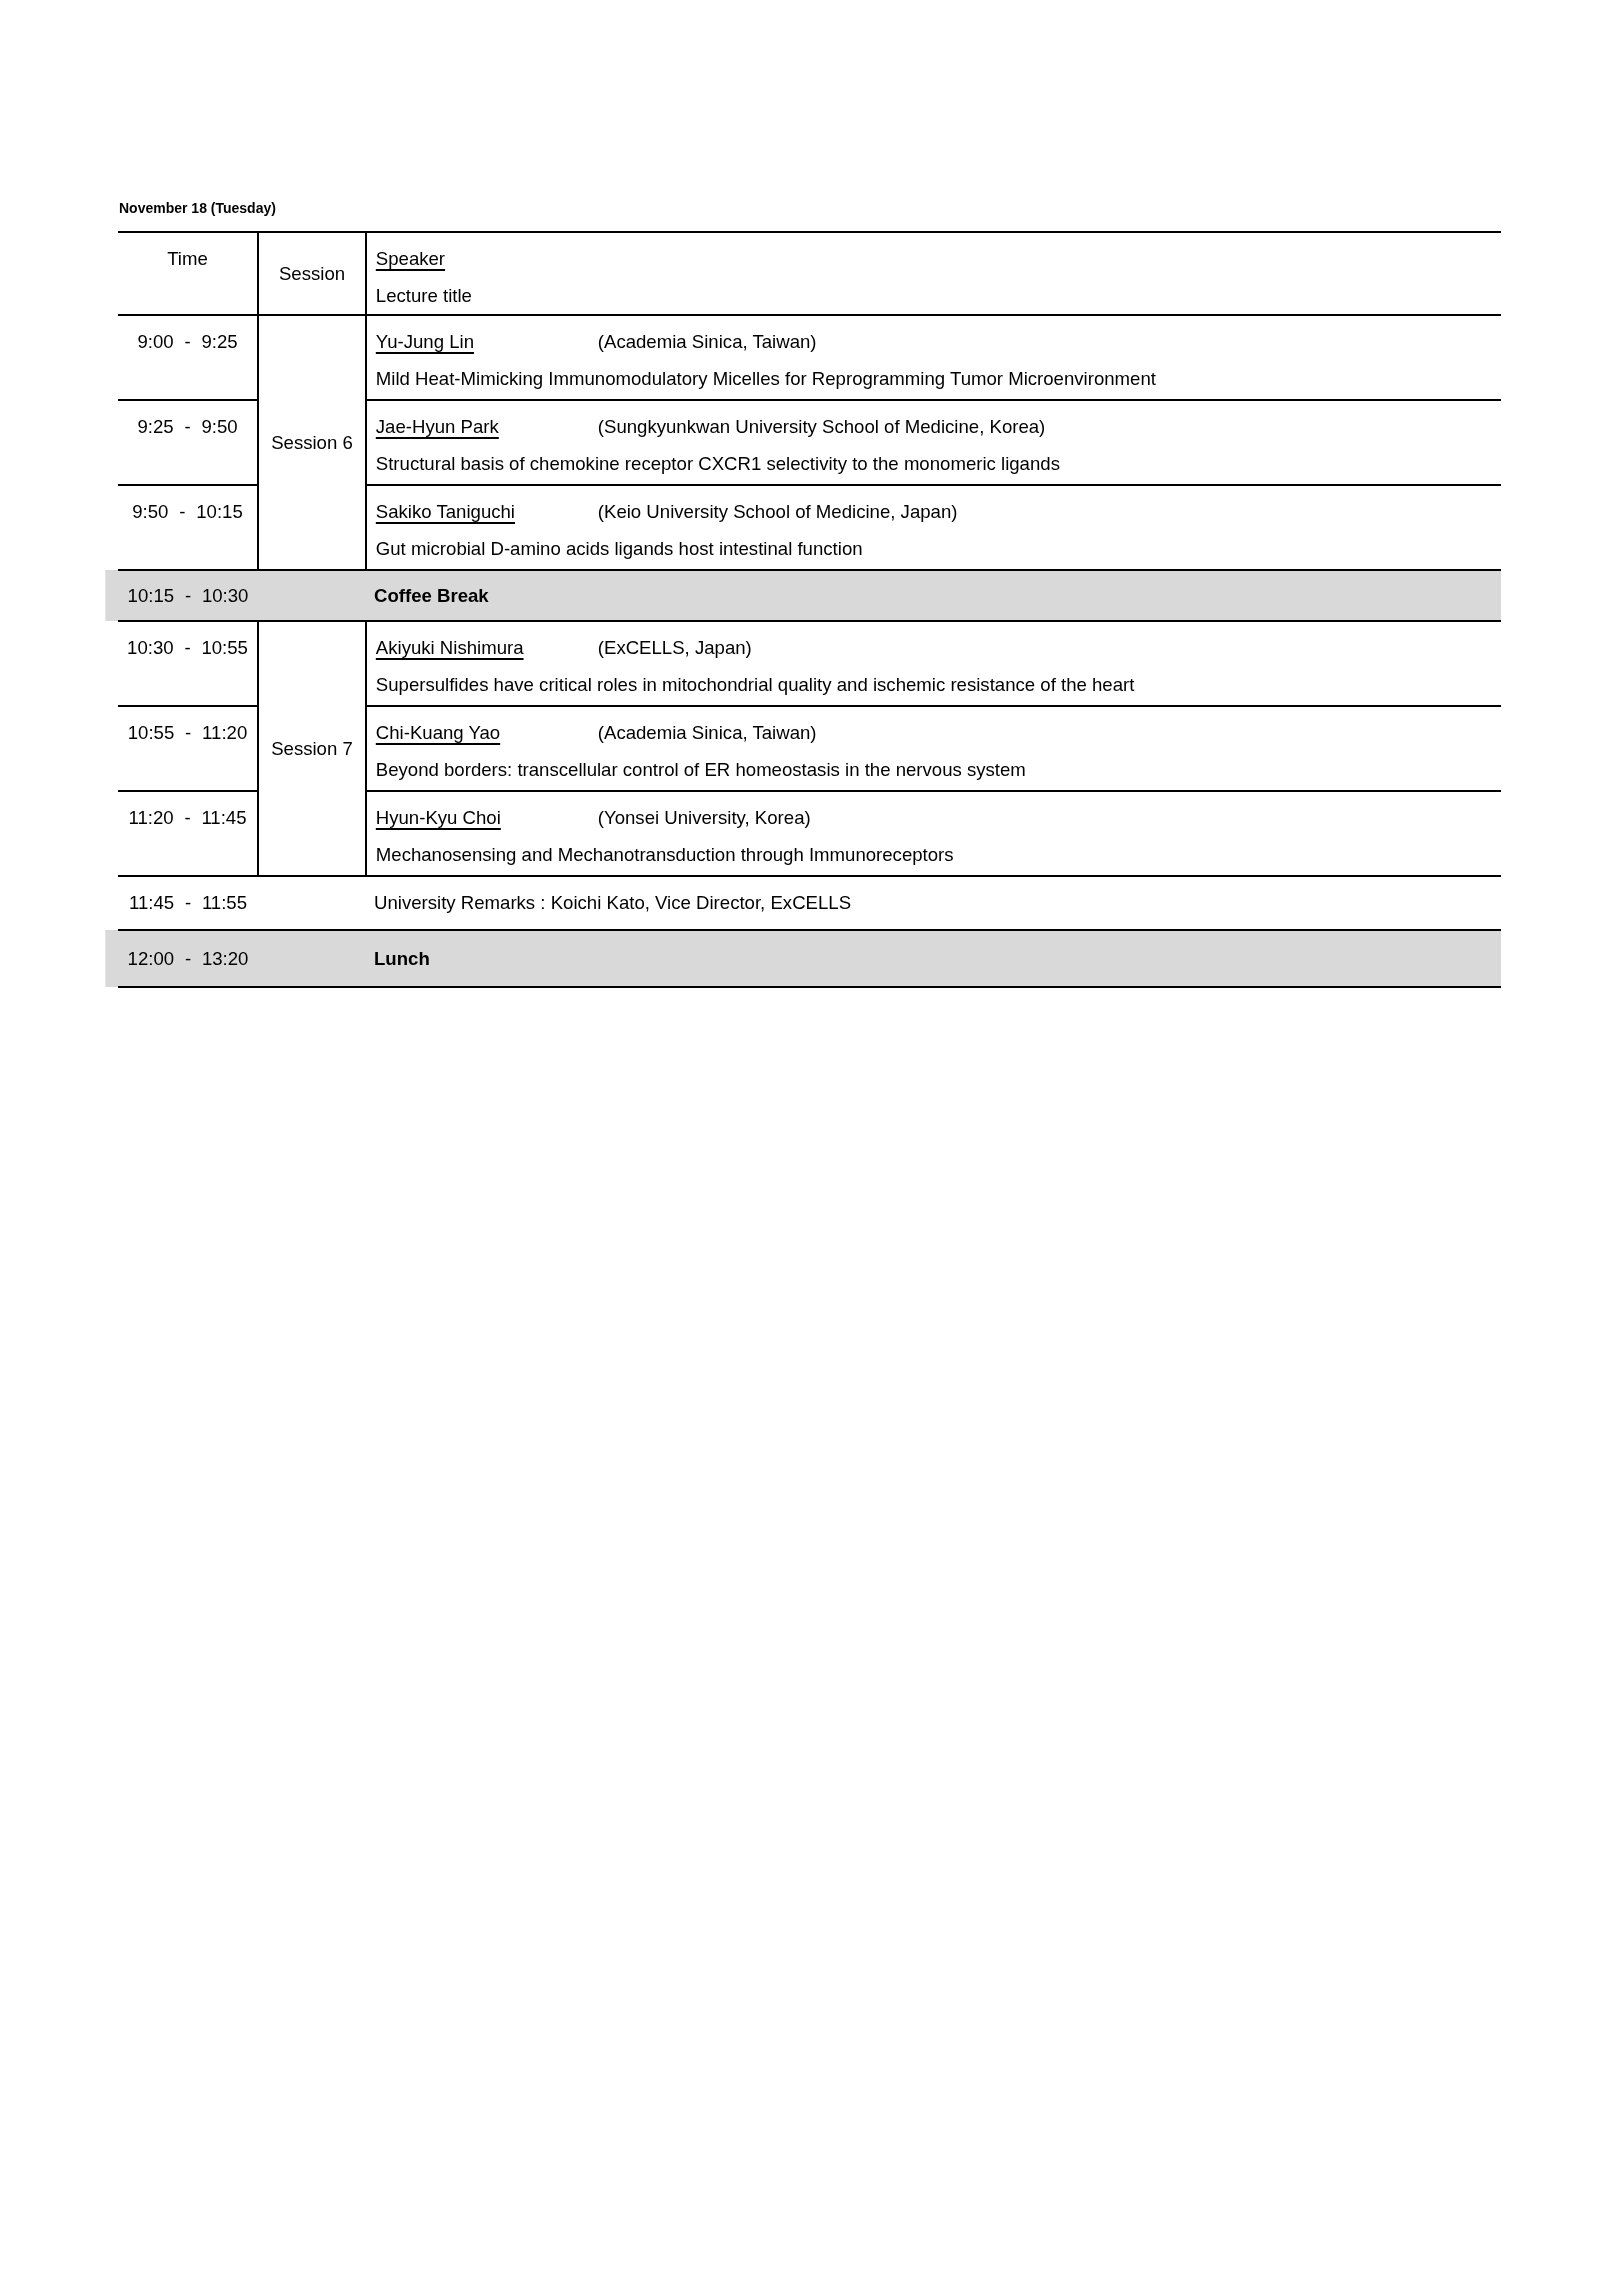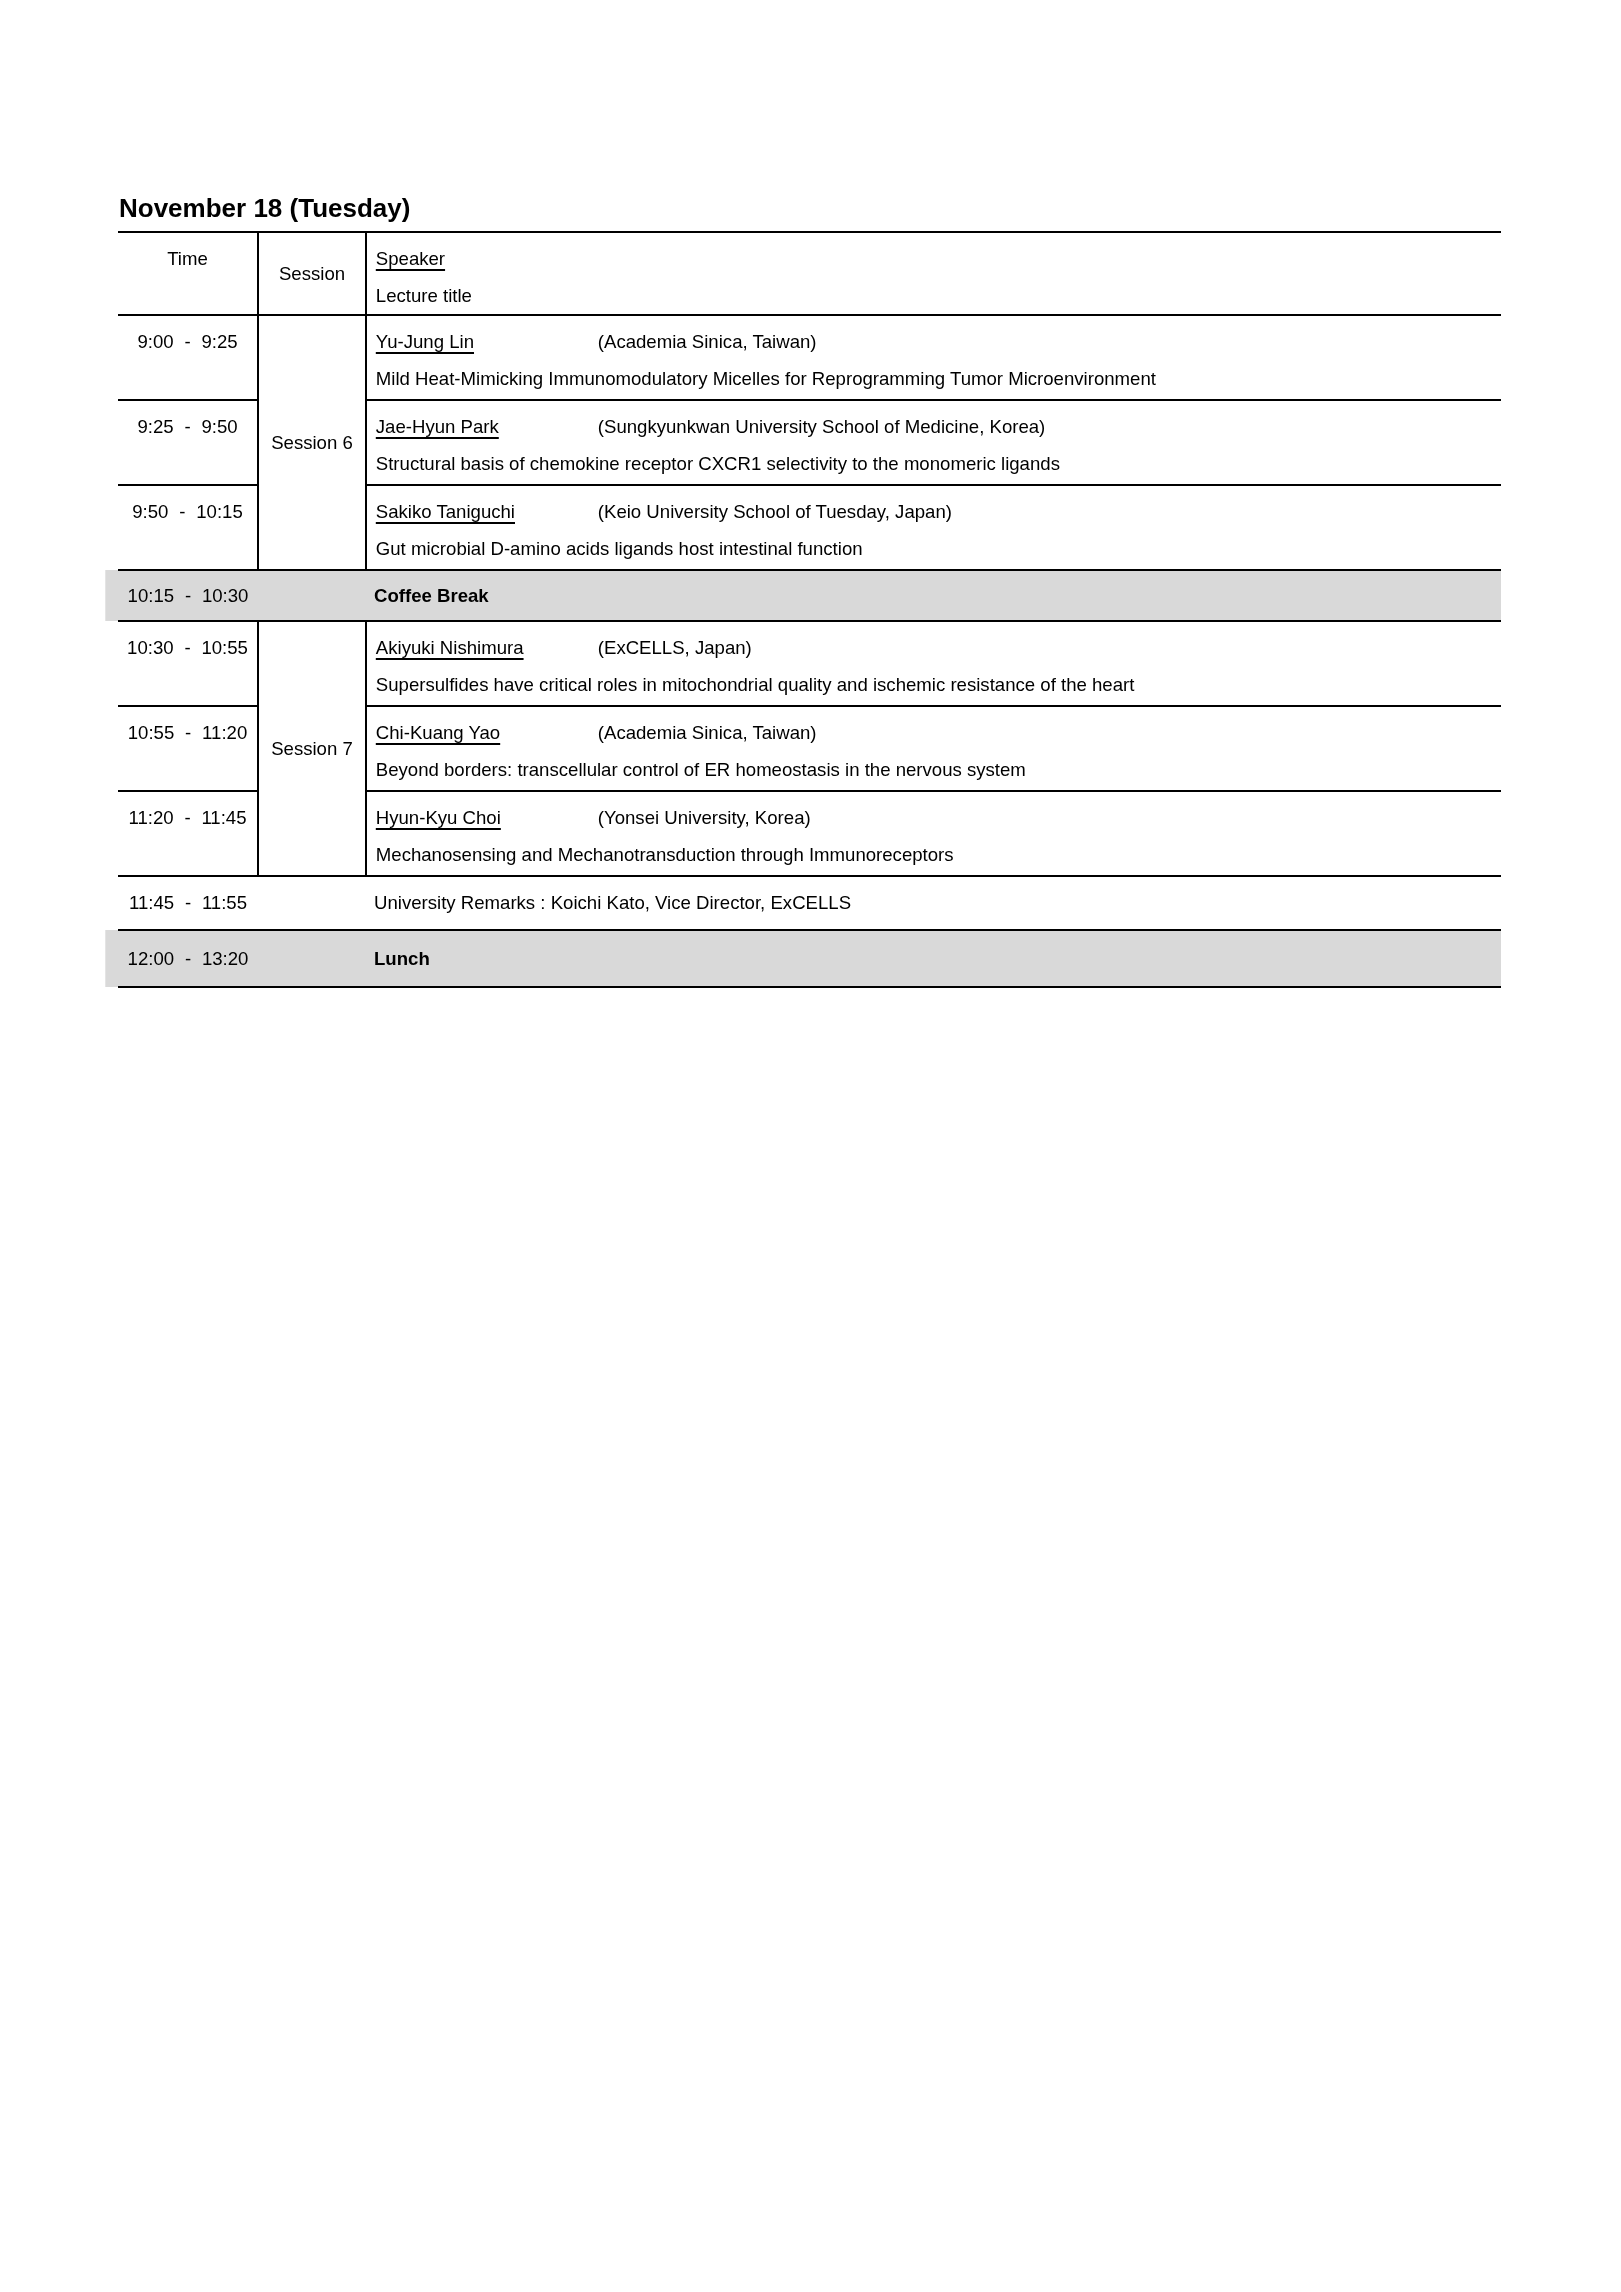--- a/index.html
+++ b/index.html
@@ -17,21 +17,21 @@
     background: #ffffff;
     overflow: hidden;
   }
   .content {
     position: absolute;
     left: 118px;
     top: 197px;
     width: 1384px;
   }
   .doc-title {
-    font-size: 26px;
+    font-size: 14px;
     font-weight: bold;
     line-height: 22.5px;
     margin: 0 0 11.8px 1px;
   }
   table.schedule {
     border-collapse: collapse;
     table-layout: fixed;
     width: 1383px;
   }
   td {
@@ -145,21 +145,21 @@
           <span class="name">Jae-Hyun Park</span><span>(Sungkyunkwan University School of Medicine, Korea)</span>
           <span class="lecture-line">Structural basis of chemokine receptor CXCR1 selectivity to the monomeric ligands</span>
         </td>
       </tr>
 
       <tr>
         <td class="time-cell br2 bb3">
           <span>9:50</span><span class="dash">-</span><span>10:15</span>
         </td>
         <td class="speaker-cell bb3">
-          <span class="name">Sakiko Taniguchi</span><span>(Keio University School of Tuesday, Japan)</span>
+          <span class="name">Sakiko Taniguchi</span><span>(Keio University School of Medicine, Japan)</span>
           <span class="lecture-line">Gut microbial D-amino acids ligands host intestinal function</span>
         </td>
       </tr>
 
       <tr>
         <td class="wide-cell coffee shade bt3 bb3" colspan="3">
           <div class="wide-flex">
             <span class="wide-time"><span>10:15</span><span class="dash">-</span><span>10:30</span></span>
             <span class="wide-label bold">Coffee Break</span>
           </div>

